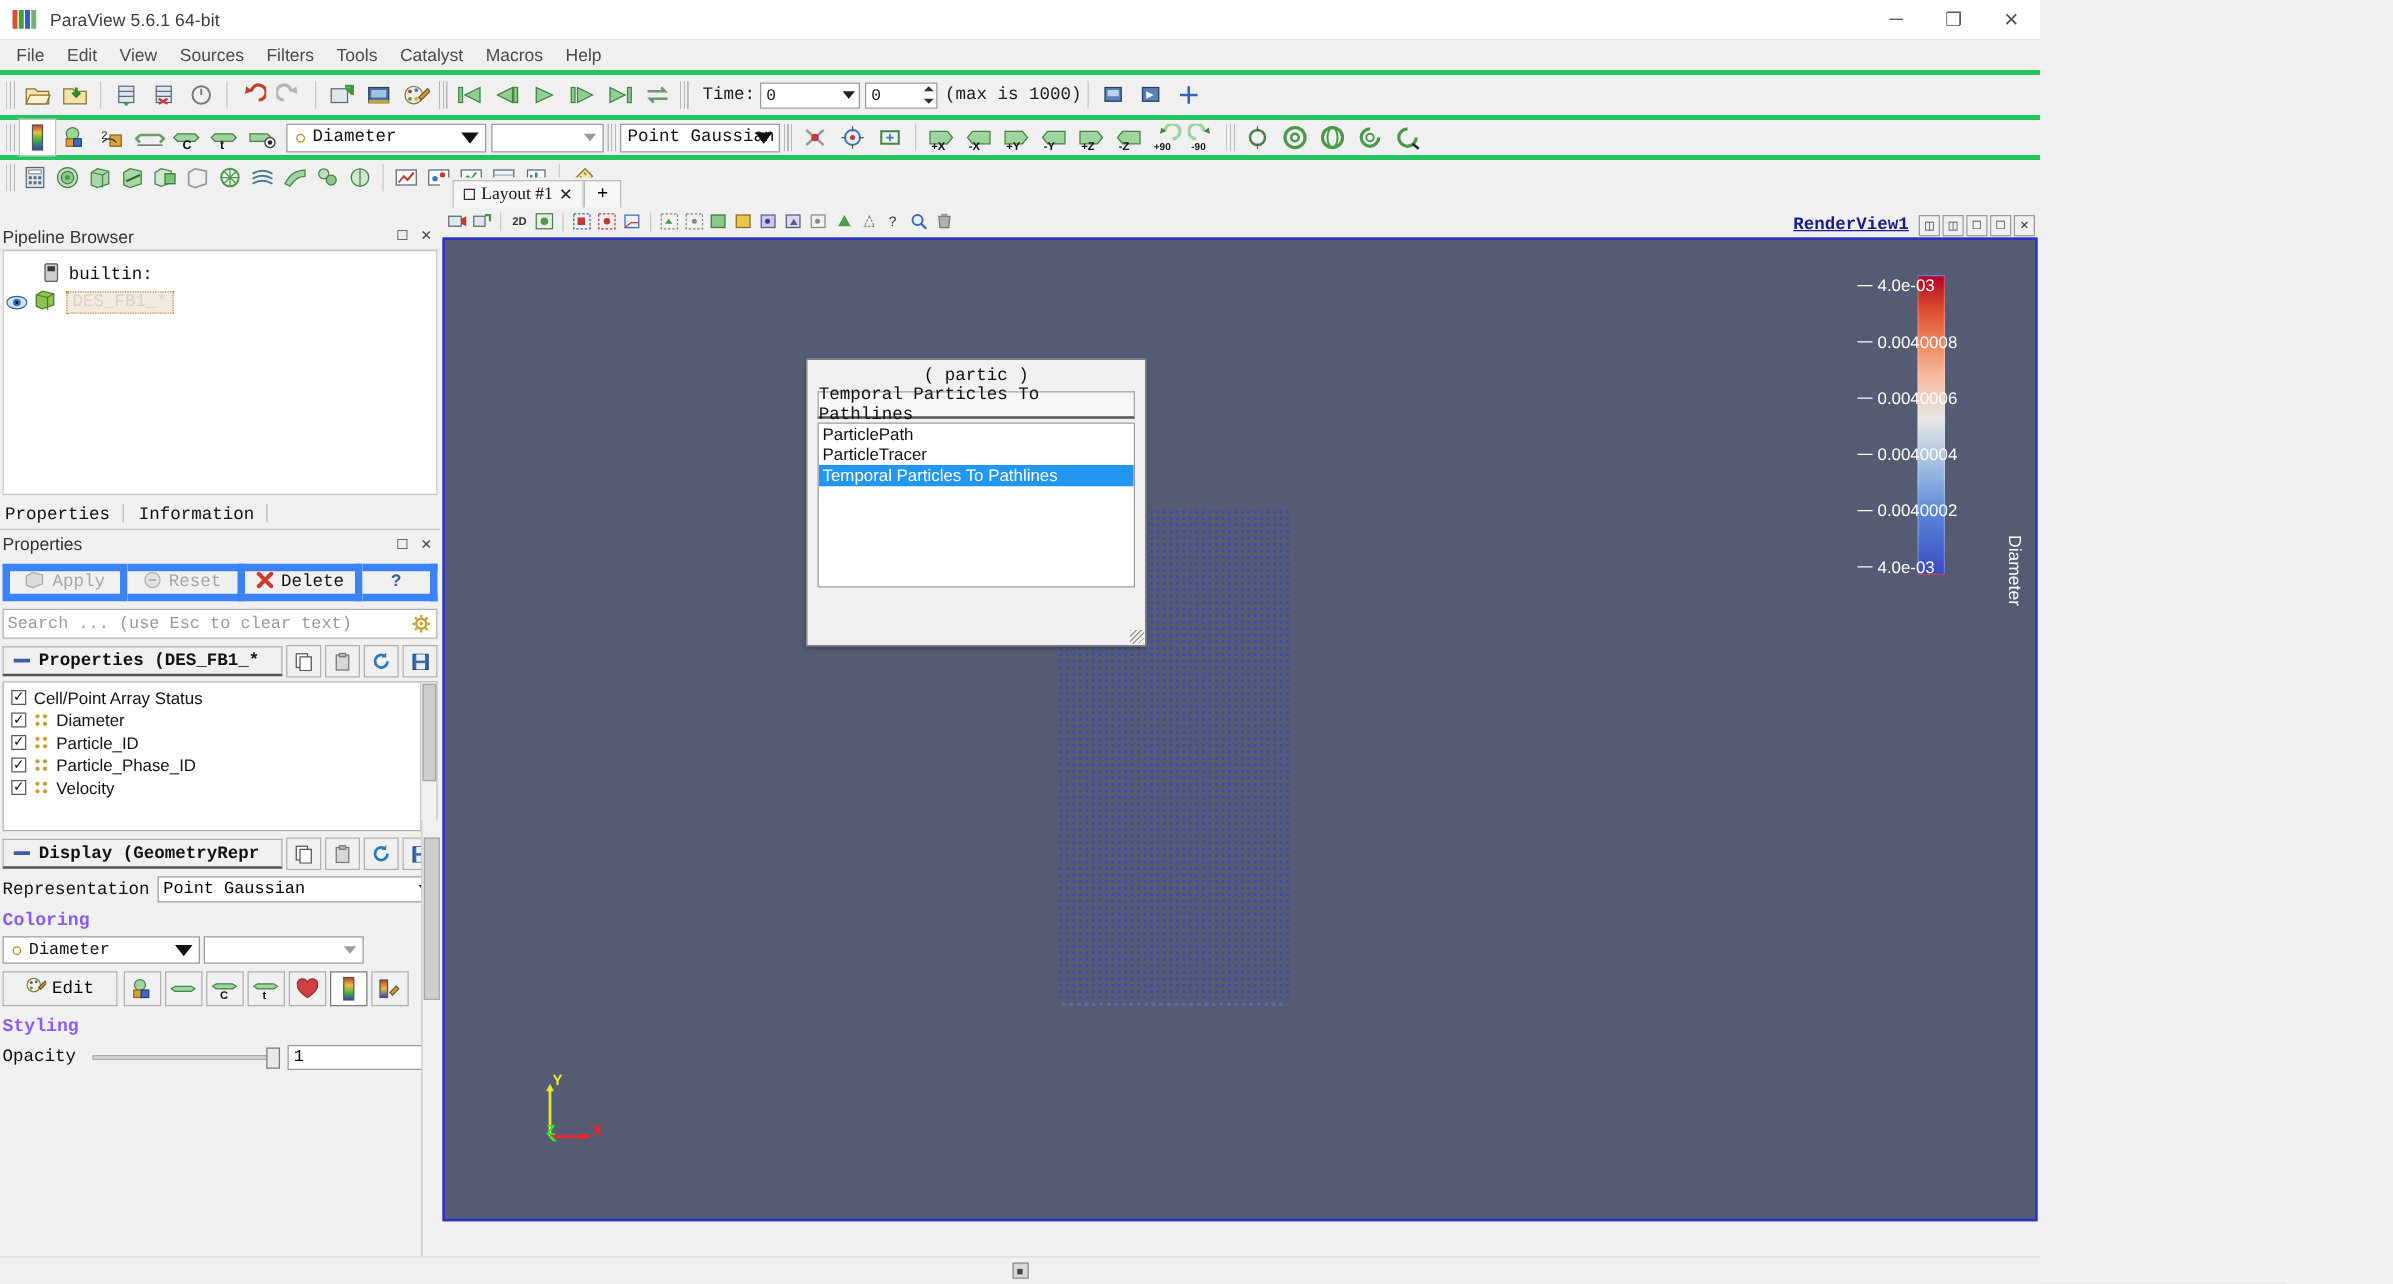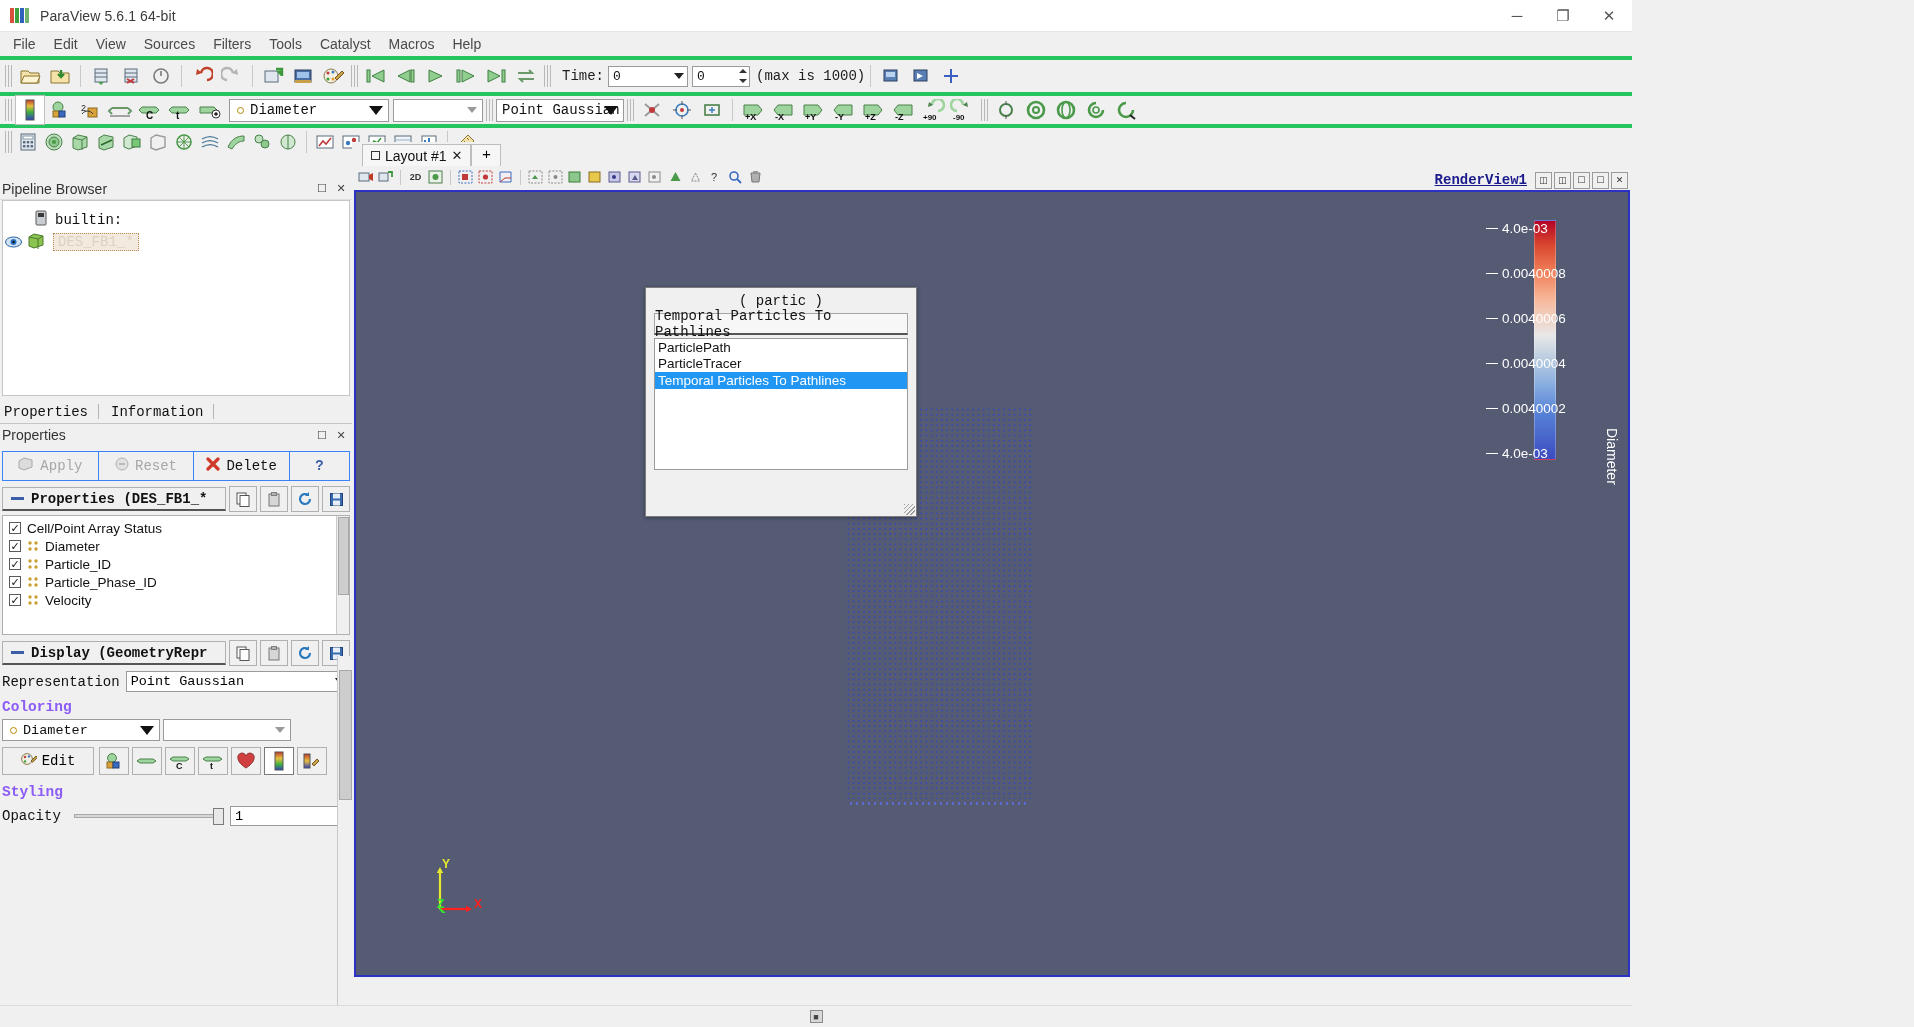--- a/index.html
+++ b/index.html
@@ -82,21 +82,21 @@
   .pl-name { font-family:"Liberation Mono", monospace; font-size:14px; color:#111; }
   .pl-sel { border:1px dotted #c08a4a; background:#f2eadf; color:#ddd1c2; padding:0 4px; }
 
   
   .ptabs { height:24px; display:flex; align-items:flex-end; margin-top:4px; padding-left:2px;
            border-bottom:1px solid #c6c6c6; }
   .ptab { font-family:"Liberation Mono", monospace; font-size:14px; color:#111; padding:2px 10px 3px 2px; }
   .ptab .bar { display:inline-block; width:1px; height:15px; background:#b4b4b4; margin-left:10px; vertical-align:-3px;}
 
   .pbtns { display:flex; height:30px; align-items:stretch; margin:5px 2px 0 2px; }
-  .pbtn { flex:1; border:1px solid #3b82f6; background:#f0f0f0; display:flex; align-items:center;
+  .pbtn { flex:1; border:6px solid #3b82f6; background:#f0f0f0; display:flex; align-items:center;
           justify-content:center; font-family:"Liberation Mono", monospace; font-size:14px; gap:6px; }
   .pbtn.dis { color:#a6a6a6; }
   .pbtn.en { color:#111; }
   .pbtn + .pbtn { border-left:none; }
 
   .psearch { margin:6px 2px 0 2px; height:24px; border:1px solid #b0b0b0; background:#fff;
              display:flex; align-items:center; position:relative; }
   .psearch .ph { font-family:"Liberation Mono", monospace; font-size:13.5px; color:#9a9a9a; padding-left:3px; }
   .psearch .gear { position:absolute; right:2px; width:20px; height:20px; display:flex; align-items:center; justify-content:center; }
 
@@ -134,21 +134,21 @@
   .slider .track { position:absolute; left:0; right:0; height:4px; background:#d6d6d6; border:1px solid #a9a9a9; }
   .slider .knob { position:absolute; right:0; width:11px; height:17px; background:#e8e8e8; border:1px solid #7a7a7a; }
   .opval { width:120px; height:20px; border:1px solid #9a9a9a; background:#fff; font-family:"Liberation Mono", monospace;
            font-size:13.5px; display:flex; align-items:center; padding-left:4px; }
 
   
   .rightarea { position:absolute; left:352px; top:142px; right:0; bottom:22px; background:#f0f0f0; }
   .layouttabs { height:24px; display:flex; align-items:flex-end; padding-left:10px; gap:0; }
   .ltab { height:22px; display:flex; align-items:center; gap:5px; padding:0 8px;
           border:1px solid #bdbdbd; border-bottom:none; background:#f6f6f6;
-          font-family:Liberation Sans, sans-serif; font-size:14px; color:#111; }
+          font-family:Liberation Serif, serif; font-size:14px; color:#111; }
   .ltab .sq { width:9px;height:9px;border:1.4px solid #333; }
   .ltab .x  { font-size:13px; color:#222; }
   .ltabplus { height:22px; width:30px; display:flex;align-items:center;justify-content:center;
               border:1px solid #bdbdbd; border-bottom:none; background:#f6f6f6;
               font-family:"Liberation Mono", monospace; font-size:15px; }
 
   .viewtoolbar { height:22px; display:flex; align-items:center; padding-left:4px; gap:1px;
                  background:#f0f0f0; }
   .vtb { width:19px;height:19px;display:flex;align-items:center;justify-content:center;font-size:10px;color:#333;}
   .vsep { width:1px;height:15px;background:#c8c8c8;margin:0 4px; }
@@ -748,20 +748,32 @@
               <path d="M2 2l10 10M12 2L2 12" stroke="#d03a2a" stroke-width="3.2" stroke-linecap="round"></path>
             </svg>
         </span>
         <span>Delete</span>
       </div>
       <div class="pbtn en" style="max-width:60px">
         <span style="color:#3a5fa8;font-weight:bold">?</span>
       </div>
     </div>
 
+    <div class="psearch">
+      <span class="ph">Search ... (use Esc to clear text)</span>
+      <span class="gear">
+        <svg width="16" height="16" viewBox="0 0 16 16">
+            <circle cx="8" cy="8" r="4" fill="none" stroke="#c8a030" stroke-width="2"></circle>
+            <circle cx="8" cy="8" r="1.4" fill="#c8a030"></circle>
+            <g stroke="#c8a030" stroke-width="1.8">
+              <path d="M8 1v2M8 13v2M1 8h2M13 8h2M3 3l1.4 1.4M11.6 11.6L13 13M13 3l-1.4 1.4M4.4 11.6L3 13"></path>
+            </g>
+          </svg>
+      </span>
+    </div>
 
     <div class="sect">
       <div class="sectbar">
         <span class="minus"></span>
         <span>Properties (DES_FB1_*</span>
       </div>
       <div class="sbtn">
         <svg width="15" height="15" viewBox="0 0 15 15">
             <rect x="1" y="1" width="9" height="11" fill="#fff" stroke="#555"></rect>
             <rect x="4" y="3.5" width="9" height="11" fill="#fff" stroke="#555"></rect>

